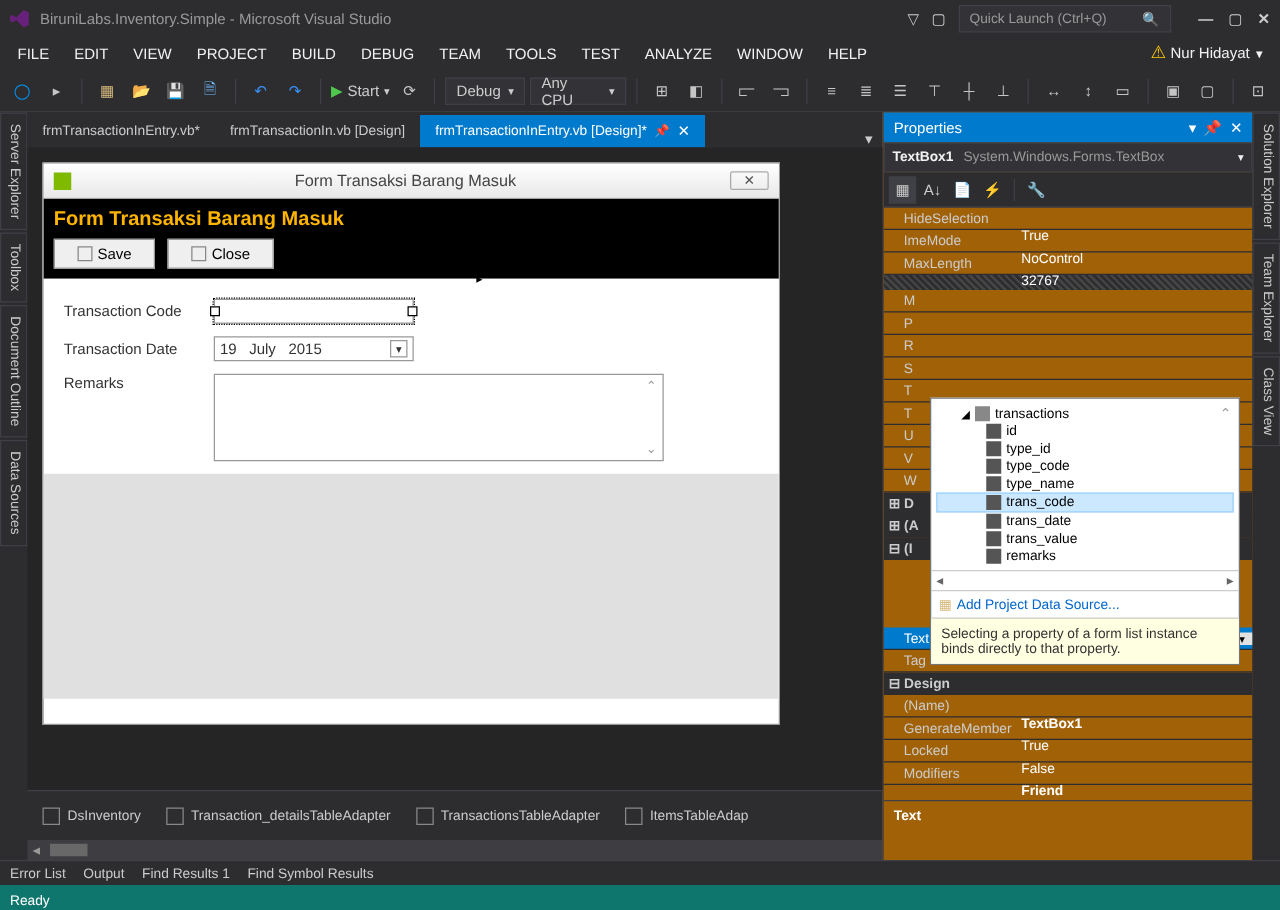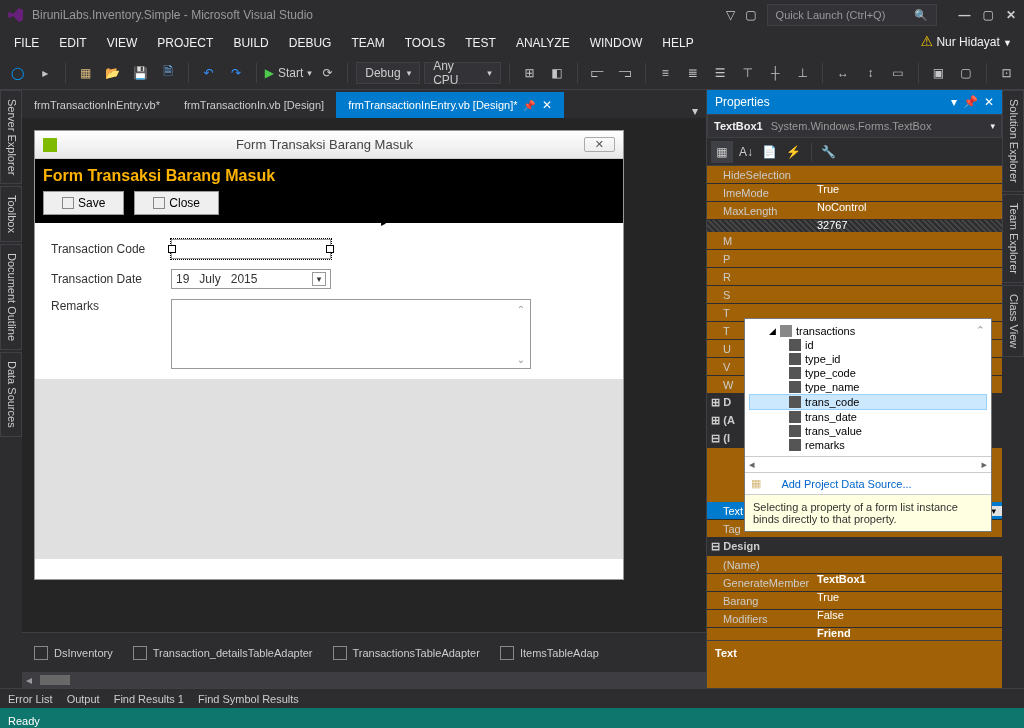--- a/index.html
+++ b/index.html
@@ -101,21 +101,21 @@
 .ds-popup { position:absolute; right:10px; top:152px; width:248px; background:#fff; border:1px solid #767676; color:#000; z-index:10; font-size:11px;}
 .ds-popup .tree { padding:4px; max-height:170px; overflow:auto;}
 .ds-popup .tree-item { display:flex; align-items:center; gap:4px; padding:1px 2px; cursor:pointer;}
 .ds-popup .tree-item.indent1 { padding-left:20px;}
 .ds-popup .tree-item.indent2 { padding-left:40px;}
 .ds-popup .tree-item.selected { background:#cce8ff; border:1px solid #99d1ff; padding-left:39px;}
 .ds-popup .tree-item .ticon { width:12px; height:12px; display:inline-block;}
 .ds-popup .tree-item .ticon.table { background:#888;}
 .ds-popup .tree-item .ticon.col { background:#555;}
 .ds-popup .link-row { border-top:1px solid #ccc; padding:4px 6px; display:flex; align-items:center; gap:4px;}
-.ds-popup .link-row a { color:#0066cc; text-decoration:none;margin-left:16px;}
+.ds-popup .link-row a { color:#0066cc; text-decoration:none;}
 .ds-popup .hint { background:#ffffe1; border-top:1px solid #ccc; padding:6px 8px; color:#333;}
 .ds-popup .hscrollp { height:16px; border-top:1px solid #ccc; display:flex; align-items:center; justify-content:space-between; padding:0 4px; color:#666;}
 
 .right-panel .desc-box { height: 48px; border-top: 1px solid #3f3f46; padding: 6px 8px; font-size:11px;}
 .right-panel .desc-box .dname { font-weight: bold; color:#fff;}
 
 
 .right-rail { width: 22px; background: #2d2d30; display: flex; flex-direction: column; }
 .right-rail .rail-tab { writing-mode: vertical-rl; padding: 8px 3px; color: #ccc; font-size: 11px; border: 1px solid #3f3f46; margin-bottom: 2px; cursor: pointer; }
 
@@ -403,21 +403,21 @@
         </div>
       <div class="prop-row">
           <div class="pname">(Name)</div>
           <div class="pval" style="font-weight:bold;">TextBox1</div>
         </div>
       <div class="prop-row">
           <div class="pname">GenerateMember</div>
           <div class="pval">True</div>
         </div>
       <div class="prop-row">
-          <div class="pname">Barang</div>
+          <div class="pname">Locked</div>
           <div class="pval">False</div>
         </div>
       <div class="prop-row">
           <div class="pname">Modifiers</div>
           <div class="pval" style="font-weight:bold;">Friend</div>
         </div>
 
       <div class="ds-popup">
         <div class="tree">
           <div class="tree-item indent1">

